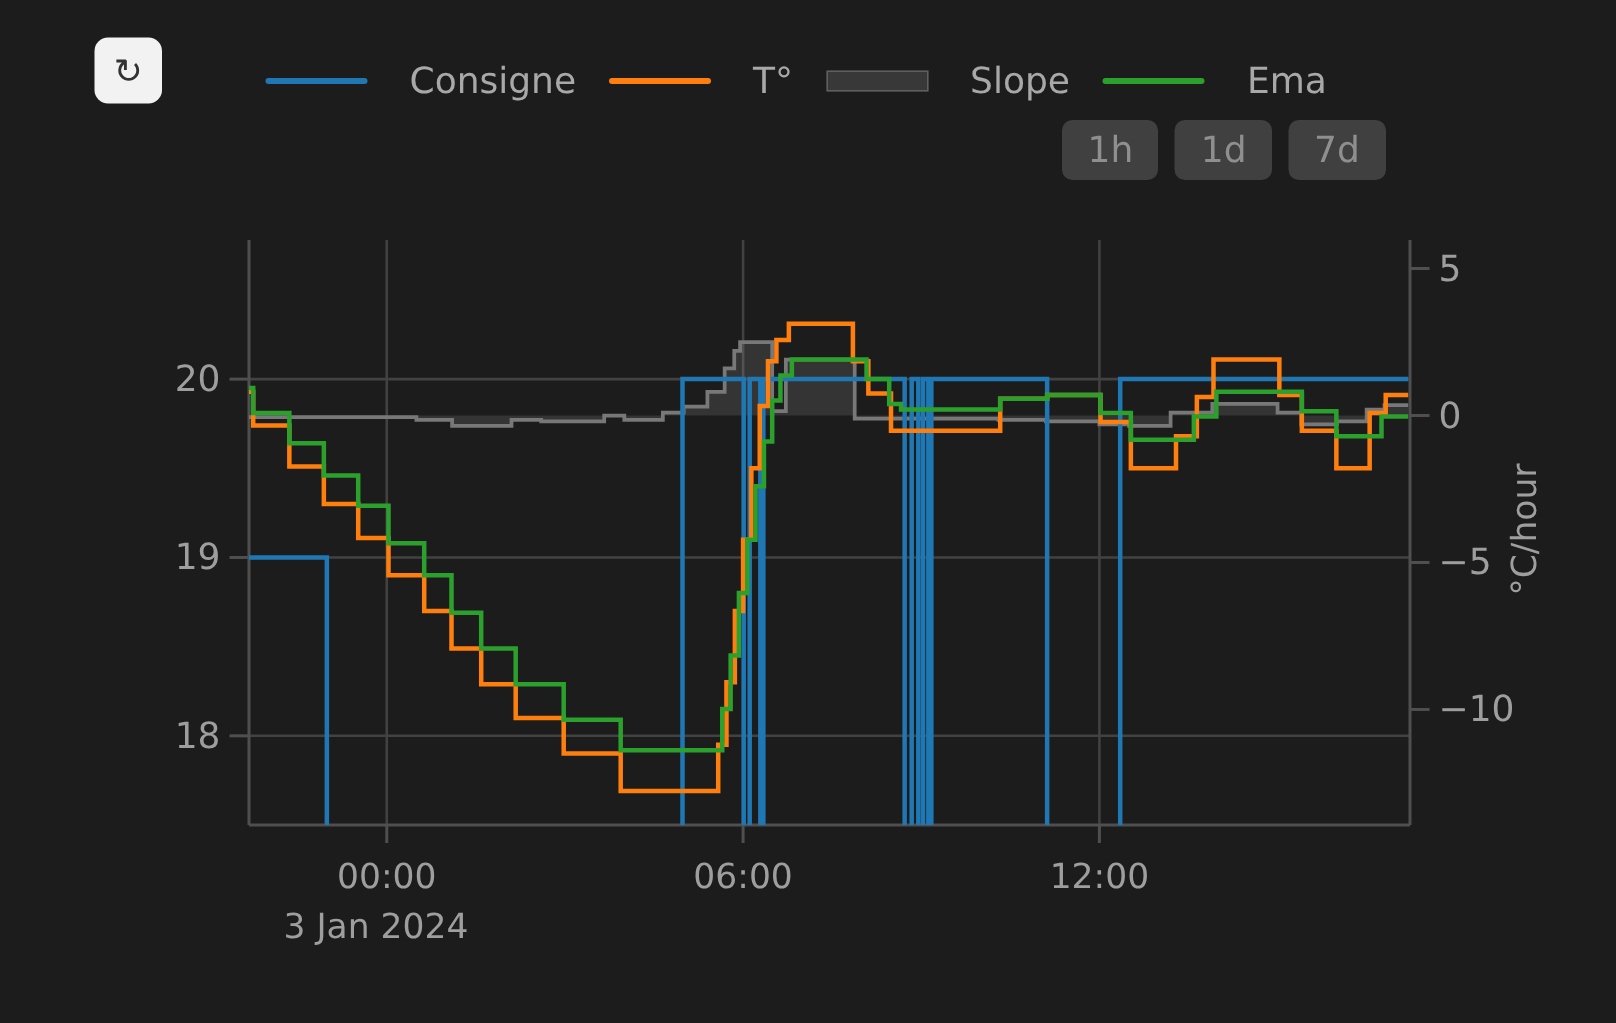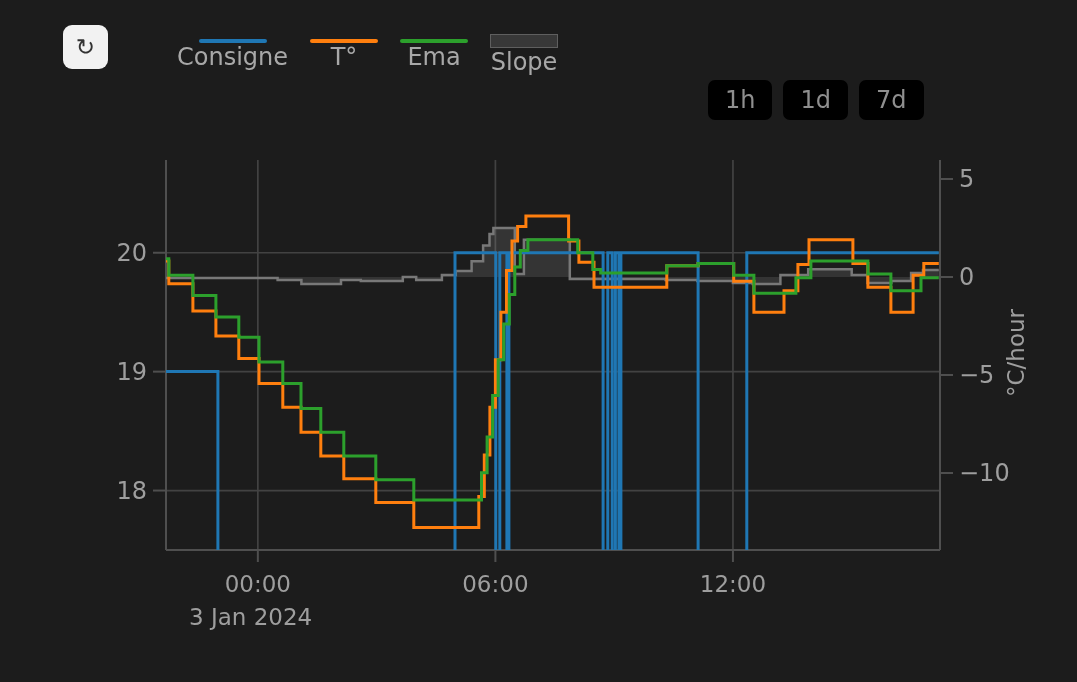--- a/index.html
+++ b/index.html
@@ -6,27 +6,27 @@
   .screen{position:relative;width:1077px;height:682px;background:#1c1c1c;overflow:hidden;
           font-family:"DejaVu Sans",sans-serif;}
   svg.plot{position:absolute;left:0;top:0;}
   svg text{font-family:"DejaVu Sans",sans-serif;}
 
   .refresh-btn{position:absolute;left:63px;top:25px;width:45px;height:44px;
     background:#f2f2f2;border:none;border-radius:9px;display:flex;align-items:center;
     justify-content:center;font-size:23px;color:#333;cursor:pointer;padding:0;}
 
   .legend{position:absolute;left:177px;top:40px;height:27px;display:flex;align-items:center;gap:22px;}
-  .legend-item{display:flex;align-items:center;gap:2px;cursor:pointer;flex-direction:column;}
+  .legend-item{display:flex;align-items:center;gap:28px;cursor:pointer;}
   .swatch-line{width:68px;height:4px;border-radius:2px;background:#888;}
   .swatch-area{width:68px;height:14px;background:#383838;border:1px solid #5f5f5f;box-sizing:border-box;}
   .legend-label{font-size:24px;color:#a8a8a8;line-height:1;}
 
   .ranges{position:absolute;top:80px;left:708px;display:flex;gap:11px;}
-  .range-btn{height:40px;padding:0 17px;background:#000000;border:none;border-radius:7px;
+  .range-btn{height:40px;padding:0 17px;background:#404040;border:none;border-radius:7px;
     font-size:24px;color:#8f8f8f;font-family:"DejaVu Sans",sans-serif;cursor:pointer;line-height:40px;}
 </style>
 </head>
 <body>
 
 <div class="screen">
 
   <svg id="plot" class="plot" width="1077" height="682" viewBox="0 0 1077 682">
       <line x1="257.85063938618924" x2="257.85063938618924" y1="160" y2="550" stroke="#424242" stroke-width="1.7"></line>
       <line x1="495.39539641943736" x2="495.39539641943736" y1="160" y2="550" stroke="#424242" stroke-width="1.7"></line>
@@ -80,26 +80,26 @@
   <div class="legend">
     <div class="legend-item">
       <span class="swatch-line" style="background: rgb(31, 119, 180);"></span>
       <span class="legend-label">Consigne</span>
     </div>
     <div class="legend-item">
       <span class="swatch-line" style="background: rgb(255, 127, 14);"></span>
       <span class="legend-label">T°</span>
     </div>
     <div class="legend-item">
+      <span class="swatch-area"></span>
+      <span class="legend-label">Slope</span>
+    </div>
+    <div class="legend-item">
       <span class="swatch-line" style="background: rgb(44, 160, 44);"></span>
       <span class="legend-label">Ema</span>
-    </div>
-    <div class="legend-item">
-      <span class="swatch-area"></span>
-      <span class="legend-label">Slope</span>
     </div>
   </div>
 
   <div class="ranges">
     <button class="range-btn">1h</button>
     <button class="range-btn">1d</button>
     <button class="range-btn">7d</button>
   </div>
 
 </div>

